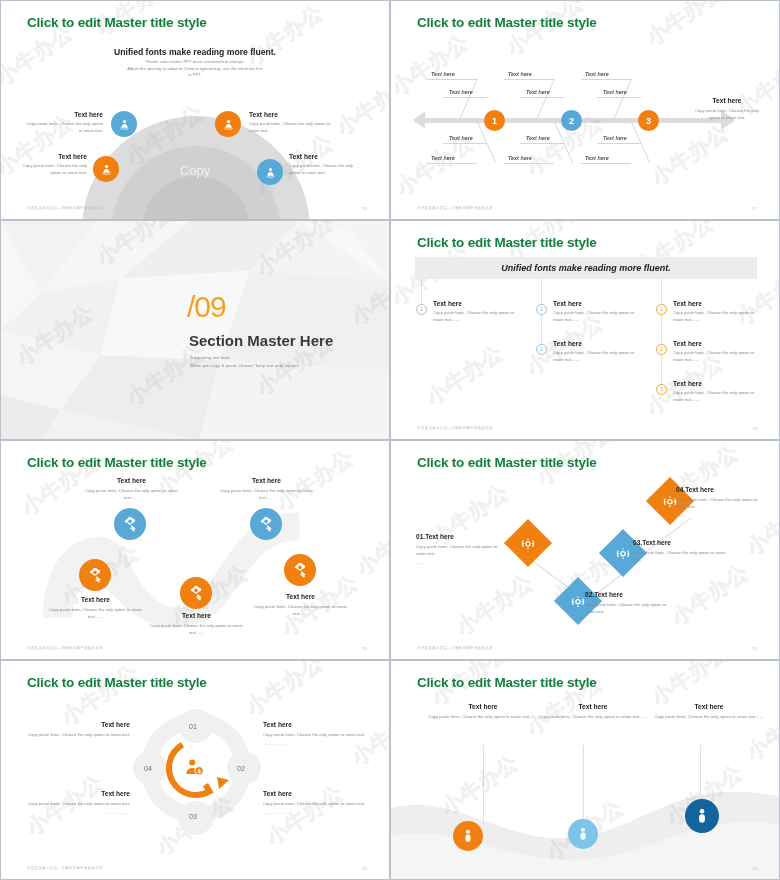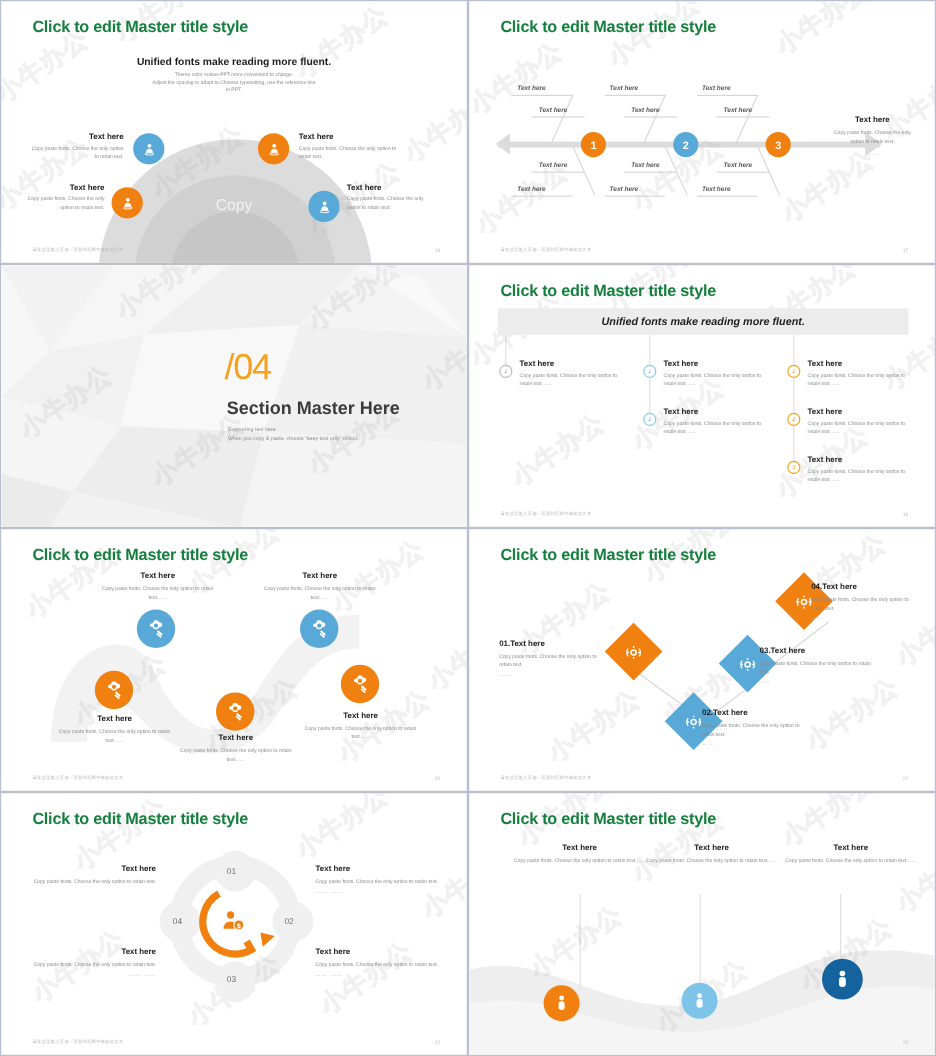--- a/index.html
+++ b/index.html
@@ -319,21 +319,21 @@
     </svg>
     <div class="wm">
       <span style="left:10px; top:100px;">小牛办公</span>
       <span style="left:90px; top:0px;">小牛办公</span>
       <span style="left:120px; top:140px;">小牛办公</span>
       <span style="left:250px; top:10px;">小牛办公</span>
       <span style="left:250px; top:130px;">小牛办公</span>
       <span style="left:345px; top:60px;">小牛办公</span>
     </div>
 
-    <div class="sec-num">/04</div>
+    <div class="sec-num">/09</div>
     <div class="sec-title">Section Master Here</div>
     <div class="sec-sub">
       <div>Supporting text here.</div>
       <div>When you copy &amp; paste, choose "keep text only" option.</div>
     </div>
   </div>
 
   <div class="slide">
     <div class="wm">
       <span style="left:-5px; top:40px;">小牛办公</span>

